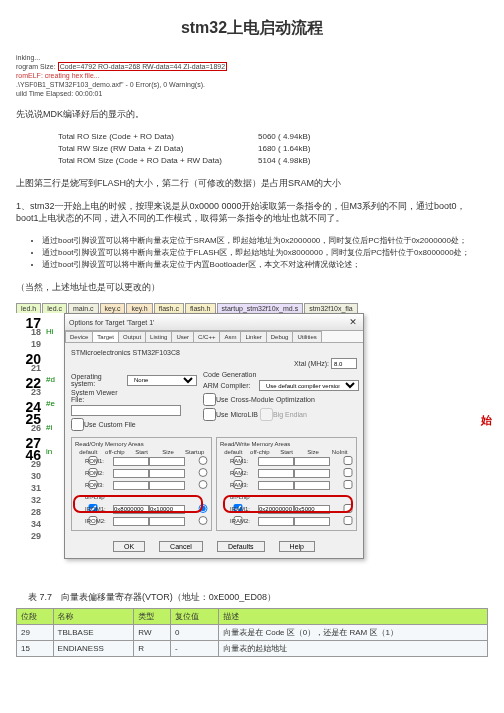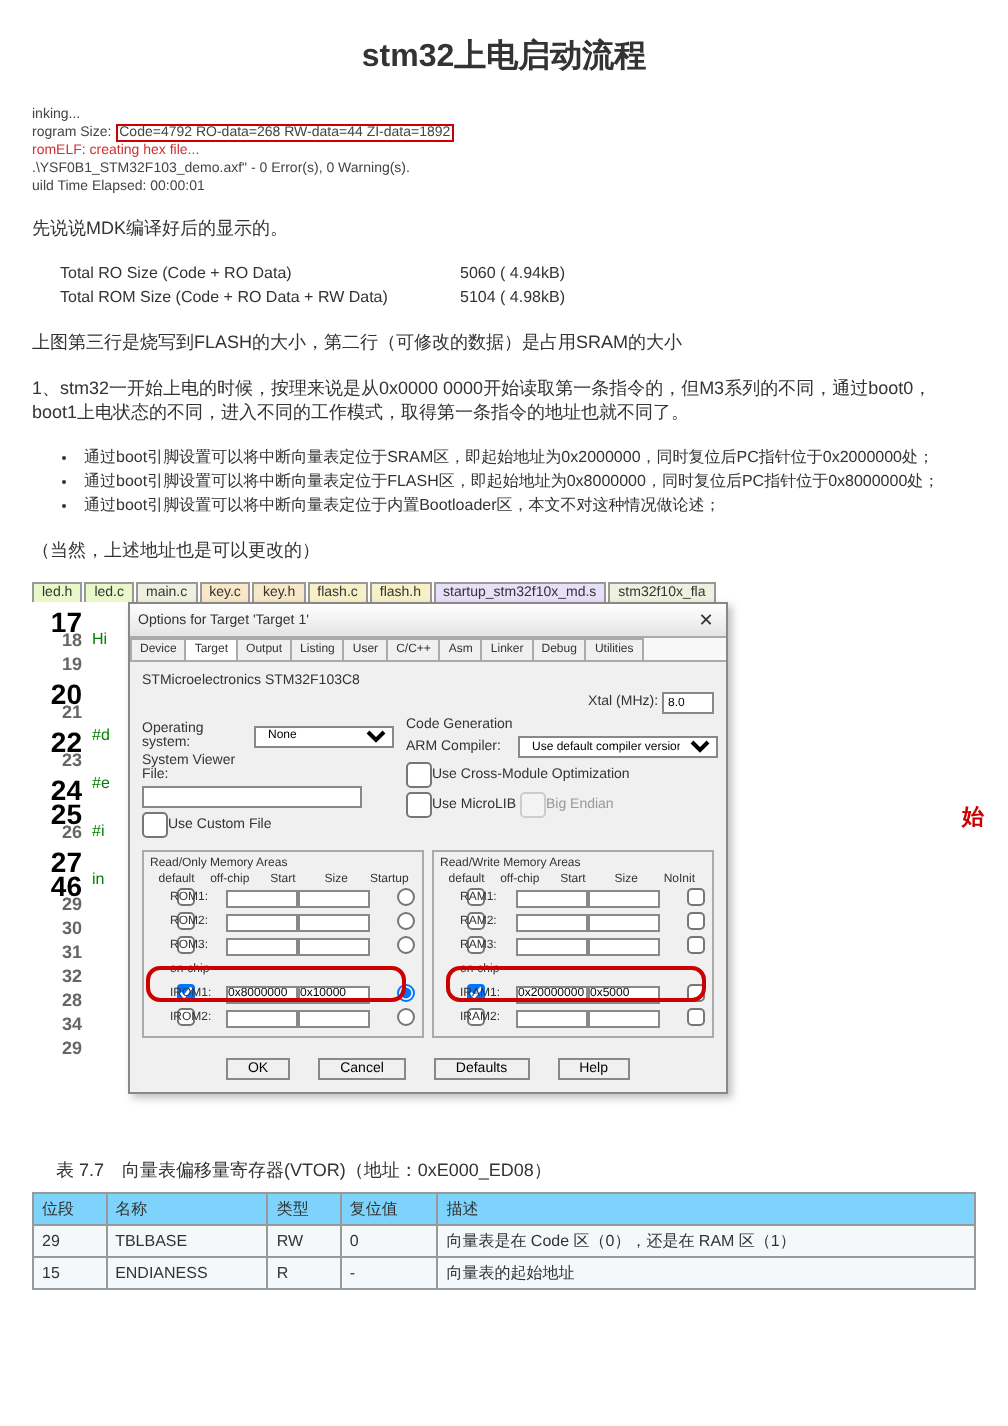--- a/index.html
+++ b/index.html
@@ -3,21 +3,21 @@
 <meta charset="utf-8">
 <style>
 * { margin: 0; padding: 0; box-sizing: border-box; font-family: "Microsoft YaHei", Arial, sans-serif; }
 body { width: 504px; height: 713px; background: #fff; font-size: 9px; color: #333; padding: 10px 16px; overflow: hidden; }
 .title { text-align: center; font-size: 16px; font-weight: bold; margin: 8px 0 14px; }
 .code-dump { font-family: "Courier New", monospace; font-size: 7px; color: #444; line-height: 1.3; margin-bottom: 4px; }
 .code-dump .hl { border: 1px solid #c00; padding: 0 1px; }
 .para { font-size: 9px; margin: 10px 0; line-height: 1.4; }
 .totals { margin: 10px 0 10px 14px; font-size: 8px; line-height: 1.5; }
 .totals .row { display: flex; }
-.totals .lbl { width: 200px; }
+.totals .lbl { width: 200px; margin-left: 28px; }
 .bullets { margin: 6px 0 6px 16px; font-size: 8px; line-height: 1.5; }
 .bullets li { list-style: disc; margin-left: 10px; }
 
 
 .ed-area { position: relative; margin-top: 8px; height: 258px; }
 .tabs { display: flex; font-size: 7px; }
 .tab { background: #f0f0e0; border: 1px solid #999; border-bottom: none; padding: 1px 4px; margin-right: 1px; }
 .tab.led { background: #e8f8c8; }
 .tab.key { background: #f8e8c8; }
 .tab.flash { background: #f8f0c8; }
@@ -48,21 +48,21 @@
 .mem-row .chk { width: 10px; }
 .mem-row .nm { width: 28px; font-size: 6px; }
 .mem-row input { width: 36px; height: 9px; font-size: 6px; border: 1px solid #888; }
 .circ { border: 2px solid #c00; border-radius: 7px; position: absolute; pointer-events: none; }
 .dlg-btns { display: flex; justify-content: center; gap: 14px; padding: 6px 0; }
 .dlg-btns button { font-size: 7px; padding: 1px 10px; border: 1px solid #888; background: #f0f0f0; }
 
 
 .tbl-cap { font-size: 9px; margin: 30px 12px 4px; }
 .tbl77 { border-collapse: collapse; width: 100%; font-size: 8px; }
-.tbl77 th { background: #7dd3fc; border: 1px solid #999; padding: 2px 4px; text-align: left; font-weight: normal; }
+.tbl77 th { background: #bef264; border: 1px solid #999; padding: 2px 4px; text-align: left; font-weight: normal; }
 .tbl77 td { border: 1px solid #999; padding: 2px 4px; background: #f4f8fa; }
 </style>
 </head>
 <body>
 
 <h1 class="title">stm32上电启动流程</h1>
 
 <div class="code-dump">
   <div>inking...</div>
   <div><span>rogram Size: </span><span class="hl">Code=4792 RO-data=268 RW-data=44 ZI-data=1892</span></div>
@@ -70,20 +70,24 @@
   <div>.\YSF0B1_STM32F103_demo.axf" - 0 Error(s), 0 Warning(s).</div>
   <div>uild Time Elapsed:  00:00:01</div>
 </div>
 
 <p class="para">先说说MDK编译好后的显示的。</p>
 
 <div class="totals">
   <div class="row">
       <span class="lbl">Total RO  Size (Code + RO Data)</span>
       <span>5060 (   4.94kB)</span>
+    </div>
+  <div class="row">
+      <span class="lbl">Total RW  Size (RW Data + ZI Data)</span>
+      <span>1680 (    1.64kB)</span>
     </div>
   <div class="row">
       <span class="lbl">Total ROM Size (Code + RO Data + RW Data)</span>
       <span>5104 (   4.98kB)</span>
     </div>
 </div>
 
 <p class="para">上图第三行是烧写到FLASH的大小，第二行（可修改的数据）是占用SRAM的大小</p>
 <p class="para">1、stm32一开始上电的时候，按理来说是从0x0000 0000开始读取第一条指令的，但M3系列的不同，通过boot0，boot1上电状态的不同，进入不同的工作模式，取得第一条指令的地址也就不同了。</p>
 

